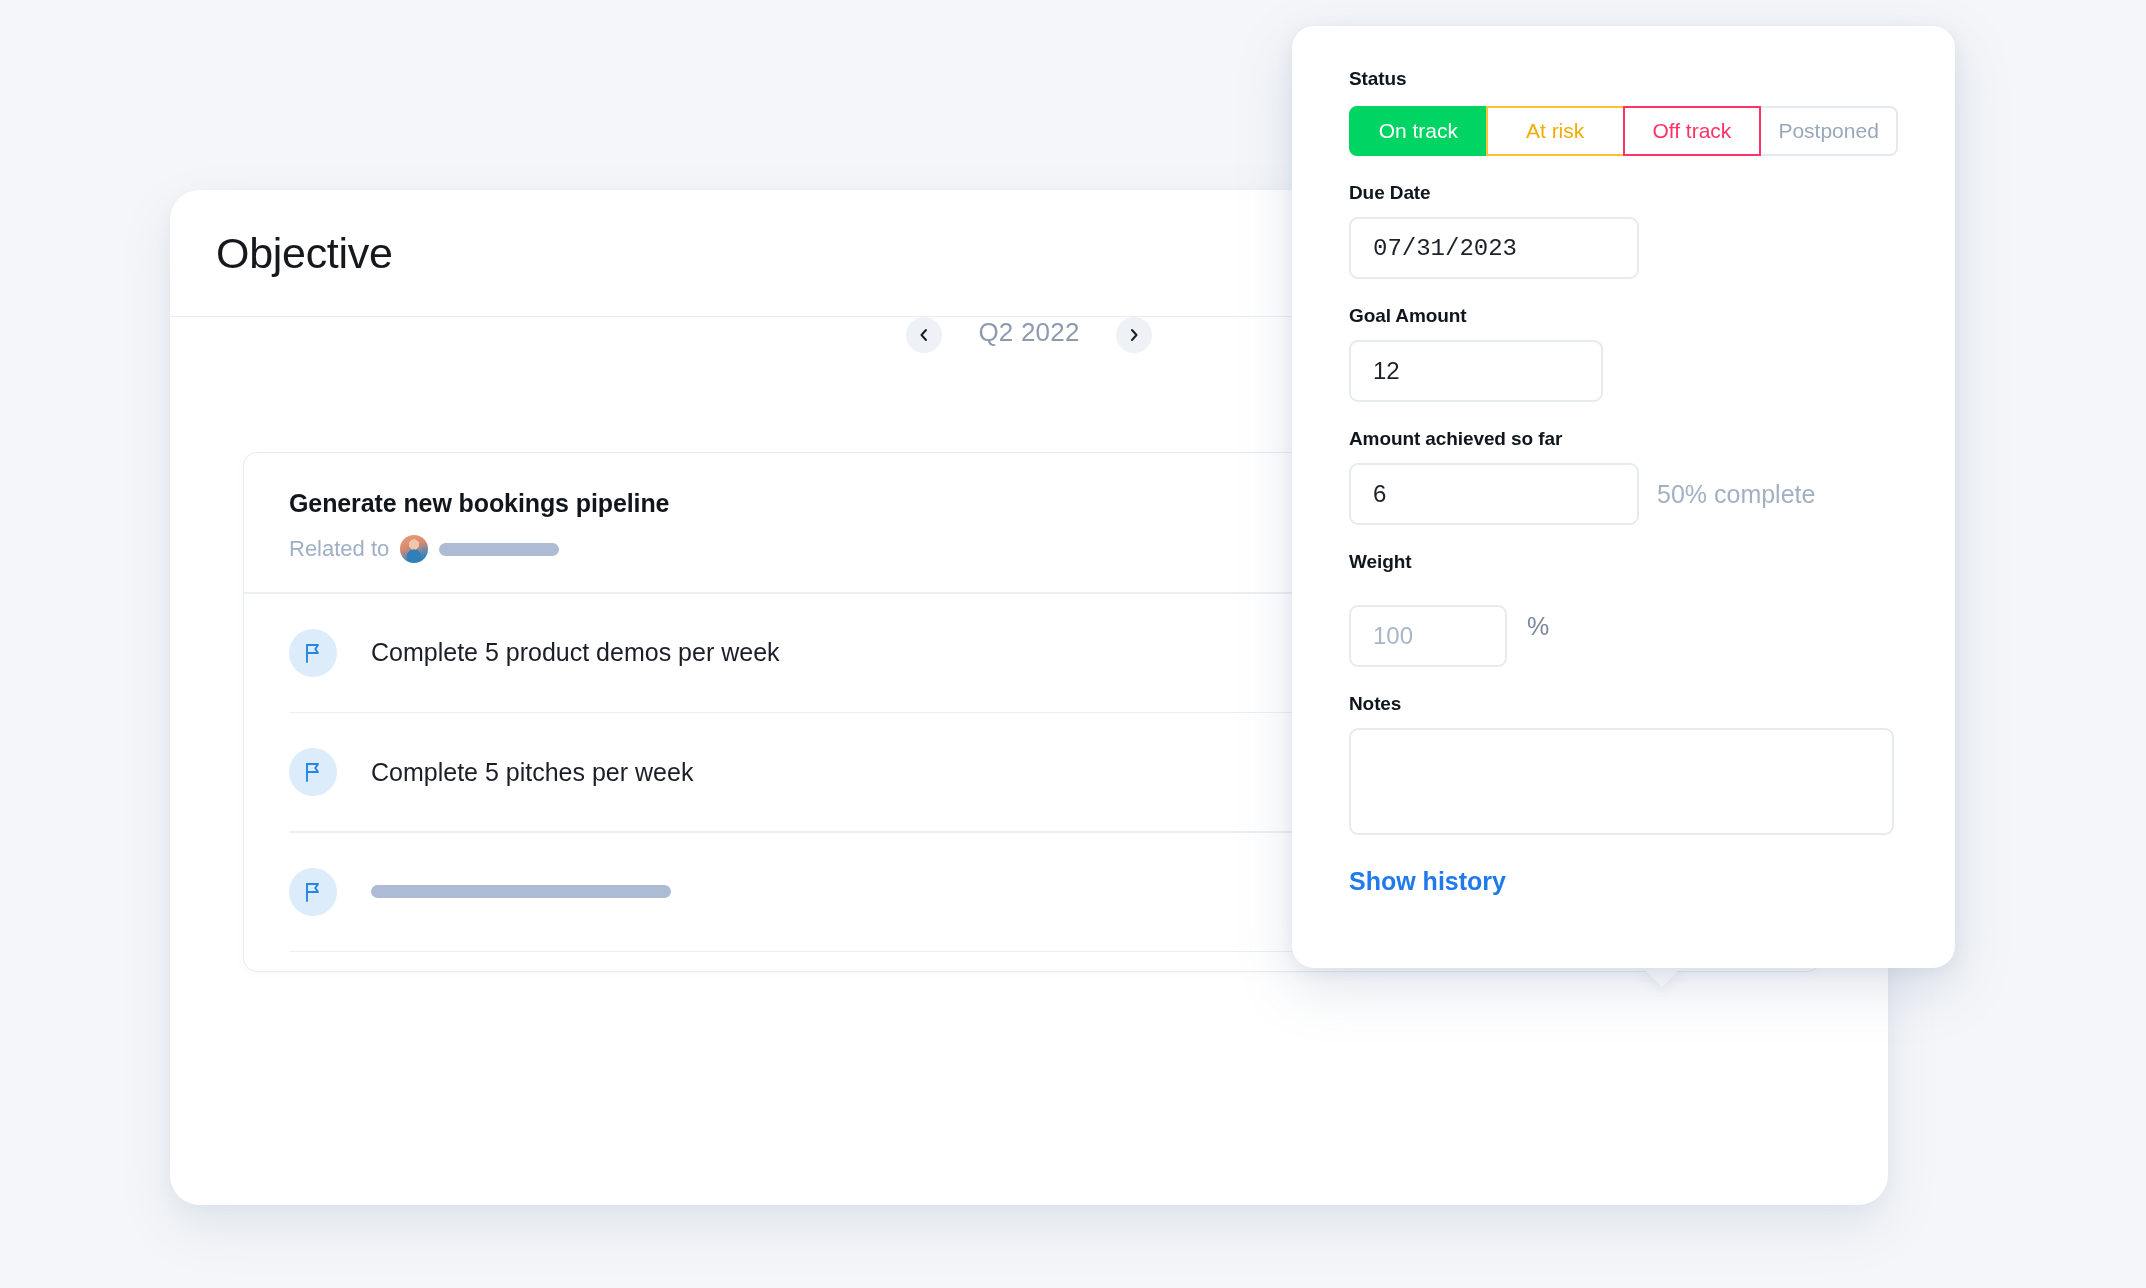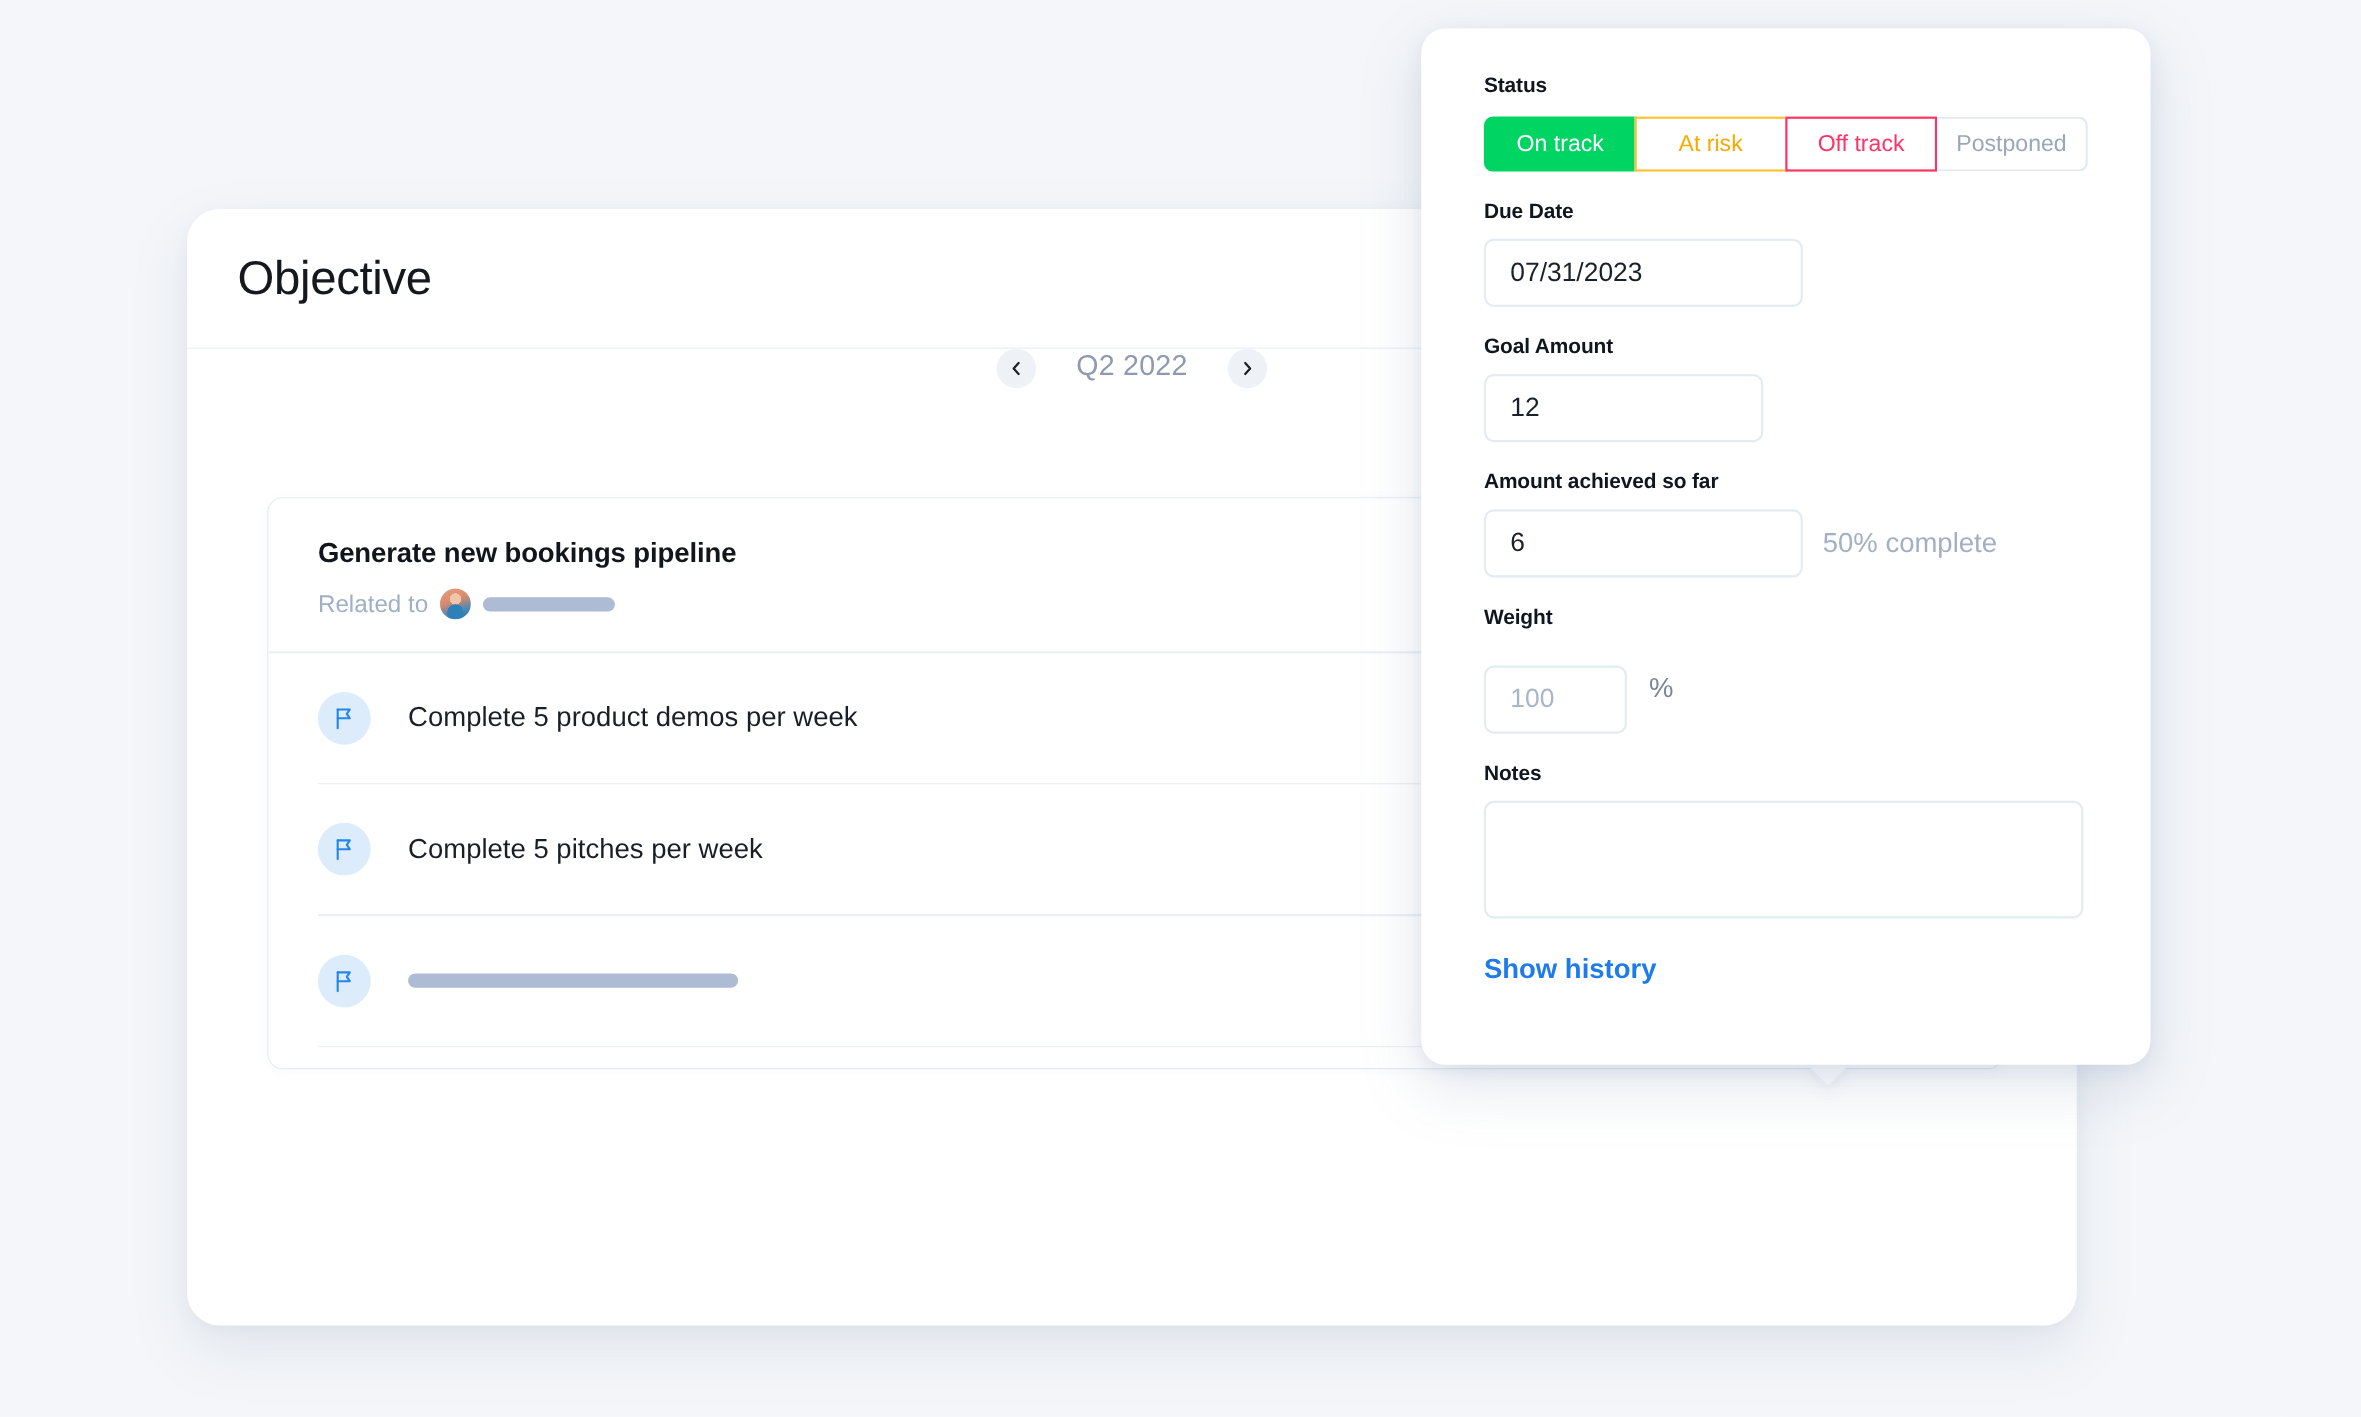--- a/index.html
+++ b/index.html
@@ -297,24 +297,24 @@
     border-radius: 9px;
     margin-top: 13px;
     padding: 0 22px;
     font-family: "Liberation Sans", sans-serif;
     font-size: 24px;
     color: #1b2129;
     outline: none;
   }
   .text-input::placeholder { color: #a9b6c9; }
 
-  #due-date-input   { width: 290px; }
+  #due-date-input   { width: 290px; font-family: Liberation Mono, monospace; }
   #goal-amount-input{ width: 254px; }
   #achieved-input   { width: 290px; }
-  #weight-input     { width: 130px; margin-top: 32px; }
+  #weight-input     { width: 158px; margin-top: 32px; }
 
   .inline-row { display: flex; align-items: center; gap: 0; }
 
   #complete-note {
     margin-left: 18px;
     margin-top: 13px;
     font-size: 25px;
     color: #a3b0c4;
   }
 

